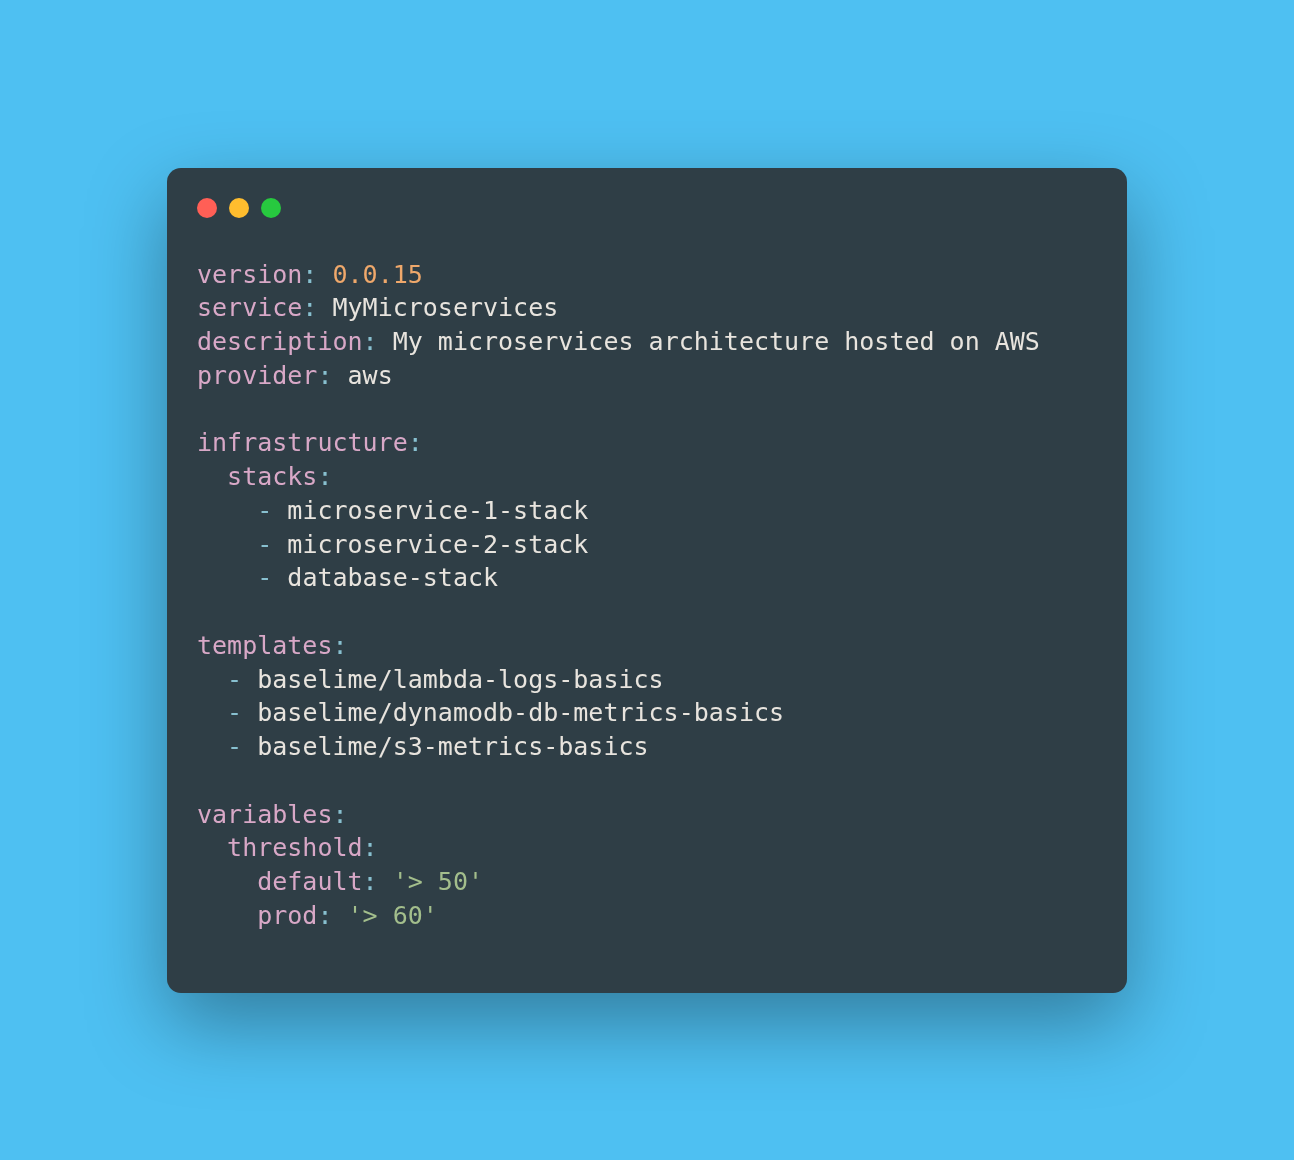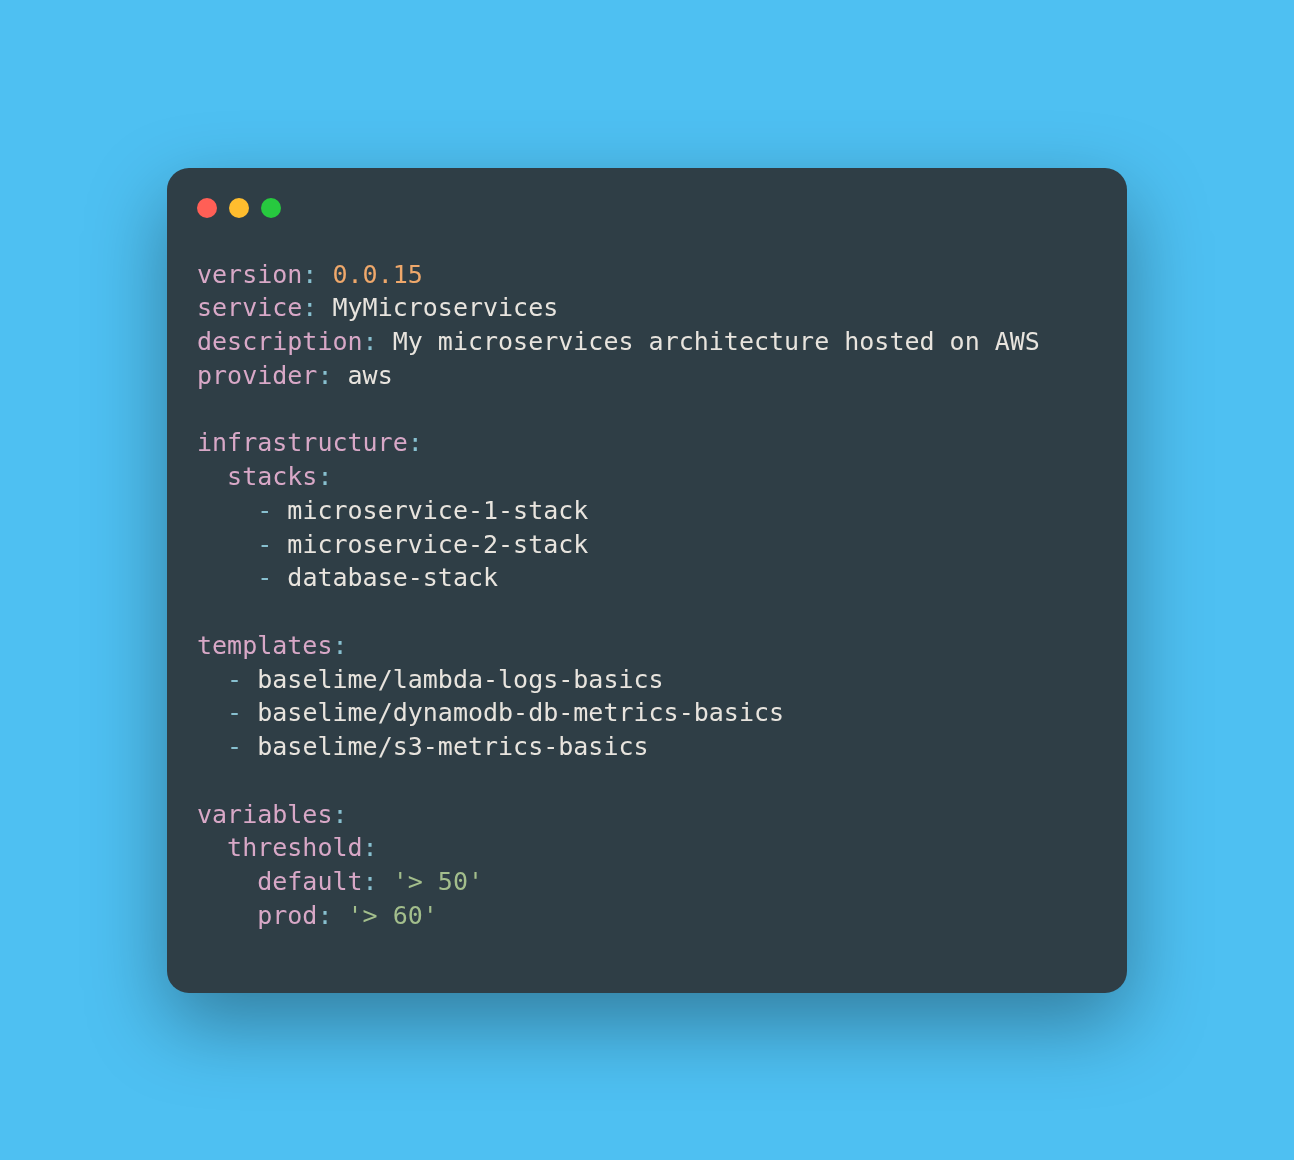--- a/index.html
+++ b/index.html
@@ -7,21 +7,21 @@
     background: #4ec0f2;
     display: flex;
     align-items: center;
     justify-content: center;
     min-height: 100vh;
     padding: 100px;
     font-family: ui-monospace, "SF Mono", "Menlo", "Monaco", "Consolas", monospace;
   }
   .window {
     background: #2f3e46;
-    border-radius: 22px;
+    border-radius: 14px;
     padding: 30px 30px 60px 30px;
     width: 960px;
     box-shadow: 0 30px 80px rgba(0,0,0,0.35);
   }
   .titlebar {
     display: flex;
     gap: 12px;
     margin-bottom: 40px;
   }
   .dot {

